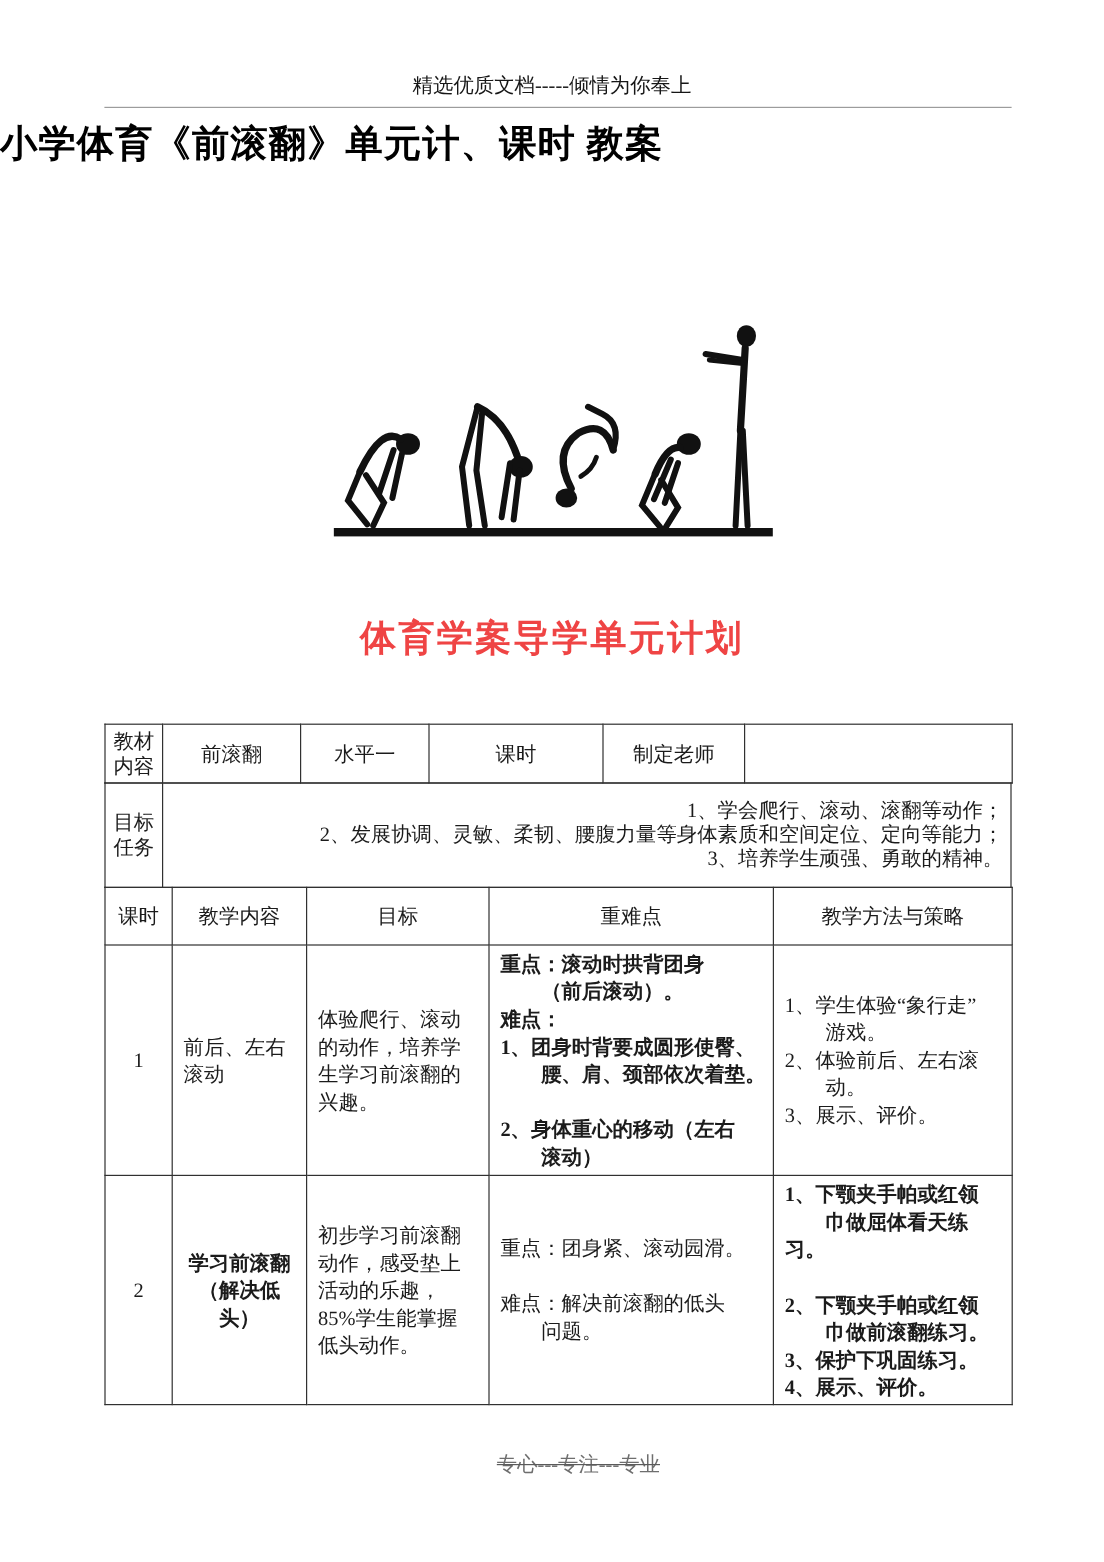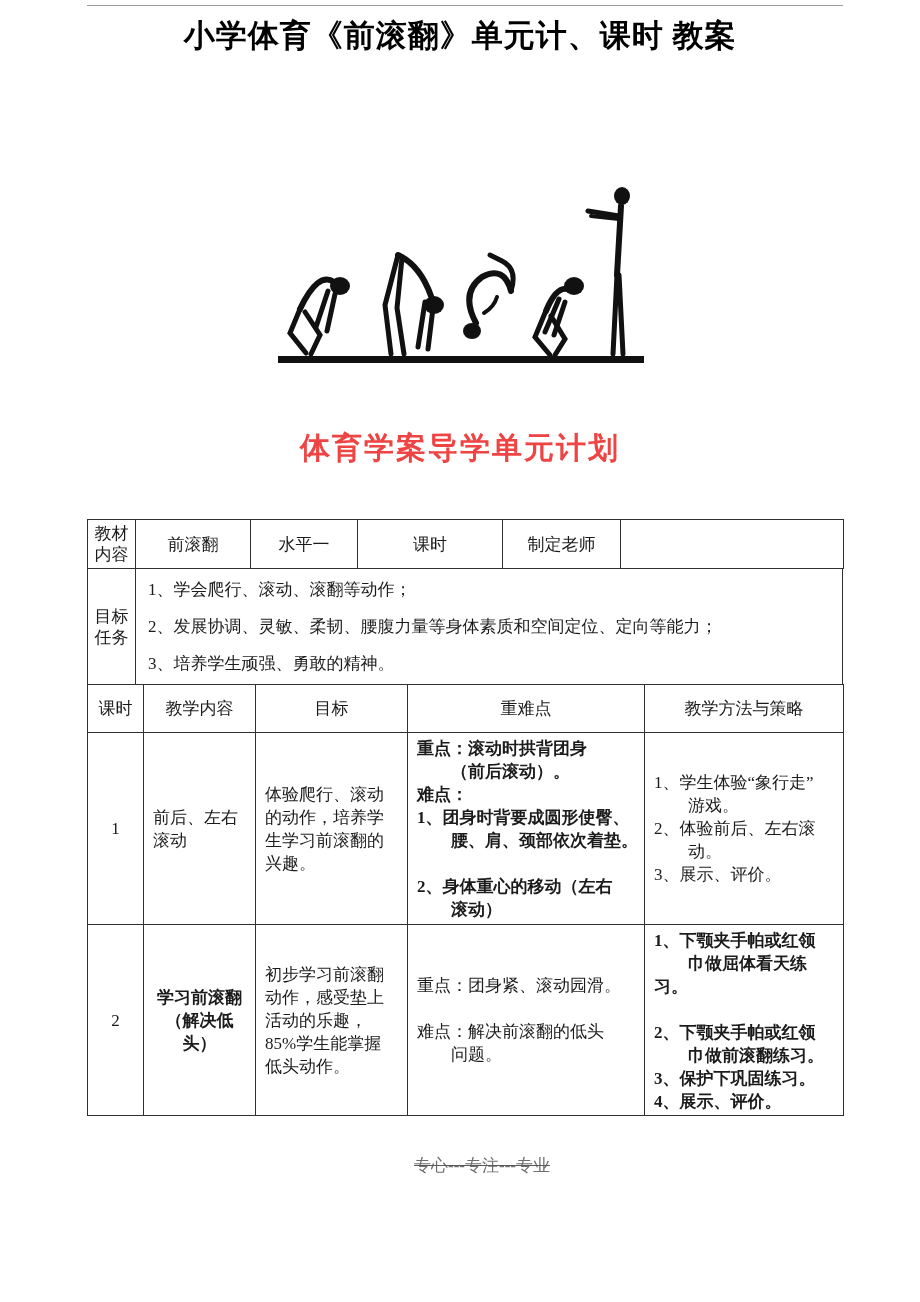--- a/index.html
+++ b/index.html
@@ -23,21 +23,20 @@
     line-height: 24px;
     color: #161616;
   }
   .header-rule {
     margin: 5px 77px 0 87px;
     border-top: 1px solid #9c9c9c;
     height: 0;
   }
   .title {
     margin: 9px 0 0 0;
-    text-align: center;
     font-size: 31px;
     font-weight: bold;
     letter-spacing: 1px;
     color: #000;
   }
   .illustration {
     margin: 118px 0 0 278px;
     width: 372px;
     height: 200px;
   }
@@ -62,21 +61,21 @@
     padding: 2px 6px;
     white-space: pre-line;
     overflow: hidden;
     vertical-align: middle;
   }
   .t1 tr { height: 49px; }
   .t1 td { text-align: center; line-height: 21px; }
   .t2 { margin-top: -1px; }
   .t2 tr { height: 87px; }
   .t2 .c-label { text-align: center; line-height: 21px; }
-  .t2 .goal-items { line-height: 37px; padding-left: 12px; text-align: left; }
+  .t2 .goal-items { line-height: 20px; padding-left: 12px; text-align: right; }
   .t3 { margin-top: -1px; }
   .t3 .head td { text-align: center; height: 48px; line-height: 20px; }
   .t3 td { line-height: 23px; }
   .row-1 { height: 192px; }
   .row-2 { height: 170px; }
   .cell-period { text-align: center; }
   .cell-left { text-align: left; padding-left: 9px; }
   .cell-center { text-align: center; font-weight: bold; }
   .vtop { vertical-align: top; padding-top: 4px; font-weight: bold; }
   .doc-footer {
@@ -87,20 +86,21 @@
     text-decoration: line-through;
     text-decoration-color: #5a5a5a;
     margin-left: 44px;
   }
 </style>
 </head>
 <body>
 
 <div class="page">
 
+  <div class="header-text">精选优质文档-----倾情为你奉上</div>
   <div class="header-rule"></div>
 
   <h1 class="title">小学体育《前滚翻》单元计、课时 教案</h1>
 
   <div class="illustration">
     <svg viewBox="0 0 372 200" width="372" height="200">
       <g stroke="#111" stroke-width="5" stroke-linecap="round" fill="none">
         <ellipse cx="62" cy="111" rx="10" ry="9" fill="#111" stroke="none"></ellipse>
         <path d="M22,134 Q40,96 56,107" stroke-width="6"></path>
         <path d="M50,116 L38,152"></path>

